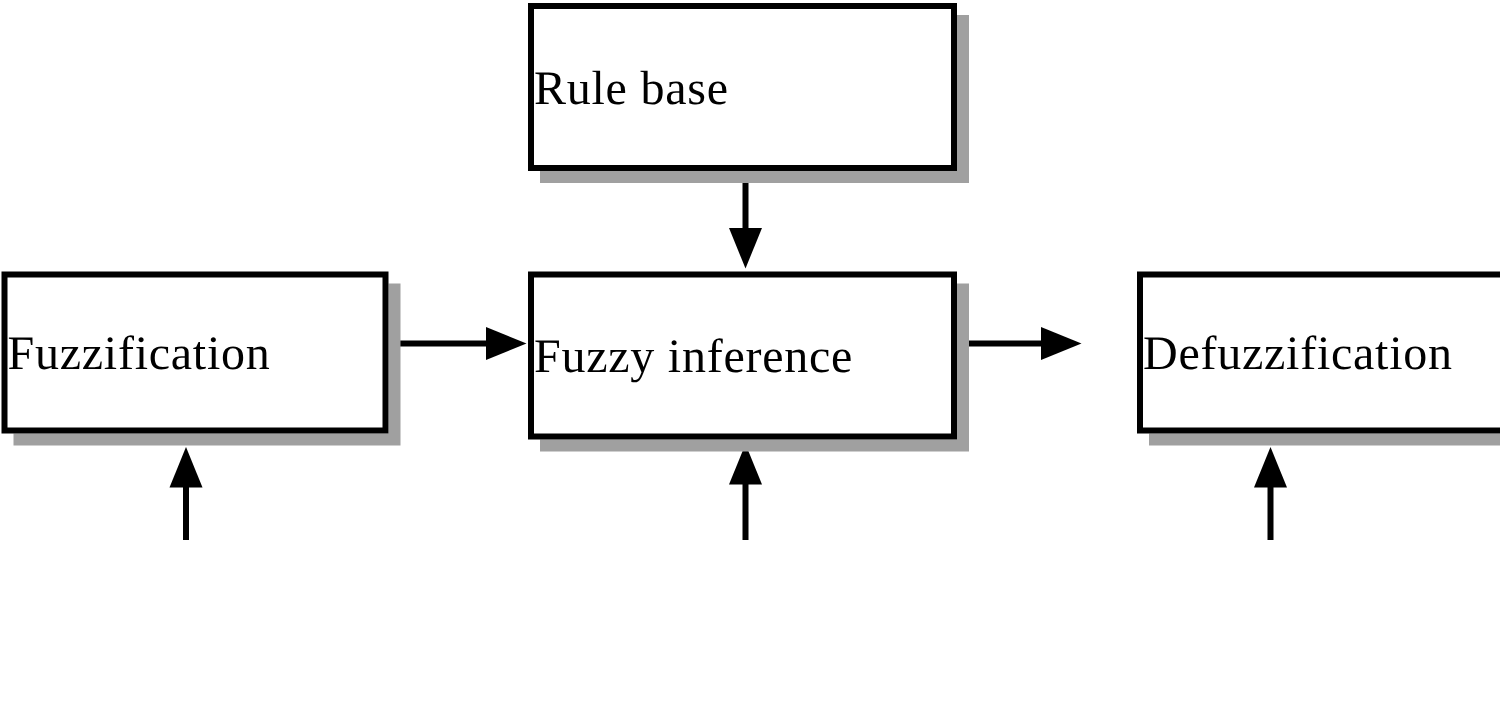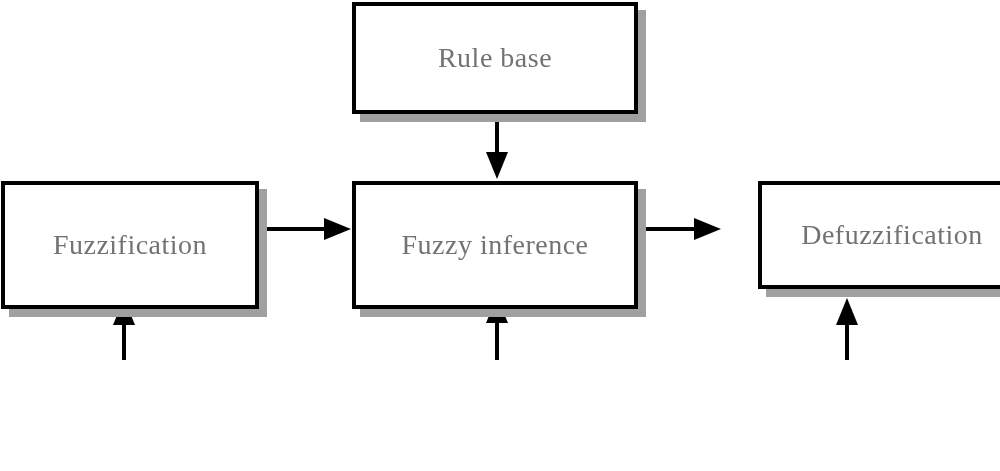--- a/index.html
+++ b/index.html
@@ -16,30 +16,30 @@
     overflow: hidden;
   }
   .node {
     position: absolute;
     box-sizing: border-box;
     background: #ffffff;
     border: 4px solid #000000;
     box-shadow: 8px 8px 0 #a0a0a0;
     display: flex;
     align-items: center;
-    justify-content: center;
-    font-size: 28px;
-    color: #737373;
+    justify-content: flex-start;
+    font-size: 32px;
+    color: #000000;
     letter-spacing: 0.5px;
     white-space: nowrap;
     z-index: 2;
   }
   .node-rule-base        { left: 352px; top: 2px;   width: 286px; height: 112px; }
-  .node-fuzzification    { left: 1px;   top: 181px; width: 258px; height: 128px; }
-  .node-fuzzy-inference  { left: 352px; top: 181px; width: 286px; height: 128px; }
+  .node-fuzzification    { left: 1px;   top: 181px; width: 258px; height: 108px; }
+  .node-fuzzy-inference  { left: 352px; top: 181px; width: 286px; height: 112px; }
   .node-defuzzification  { left: 758px; top: 181px; width: 268px; height: 108px; }
   .node-membership       { left: 1px;   top: 361px; width: 990px; height: 97px;  }
   .arrow-layer {
     position: absolute;
     left: 0;
     top: 0;
     width: 1000px;
     height: 471px;
     z-index: 1;
     pointer-events: none;

